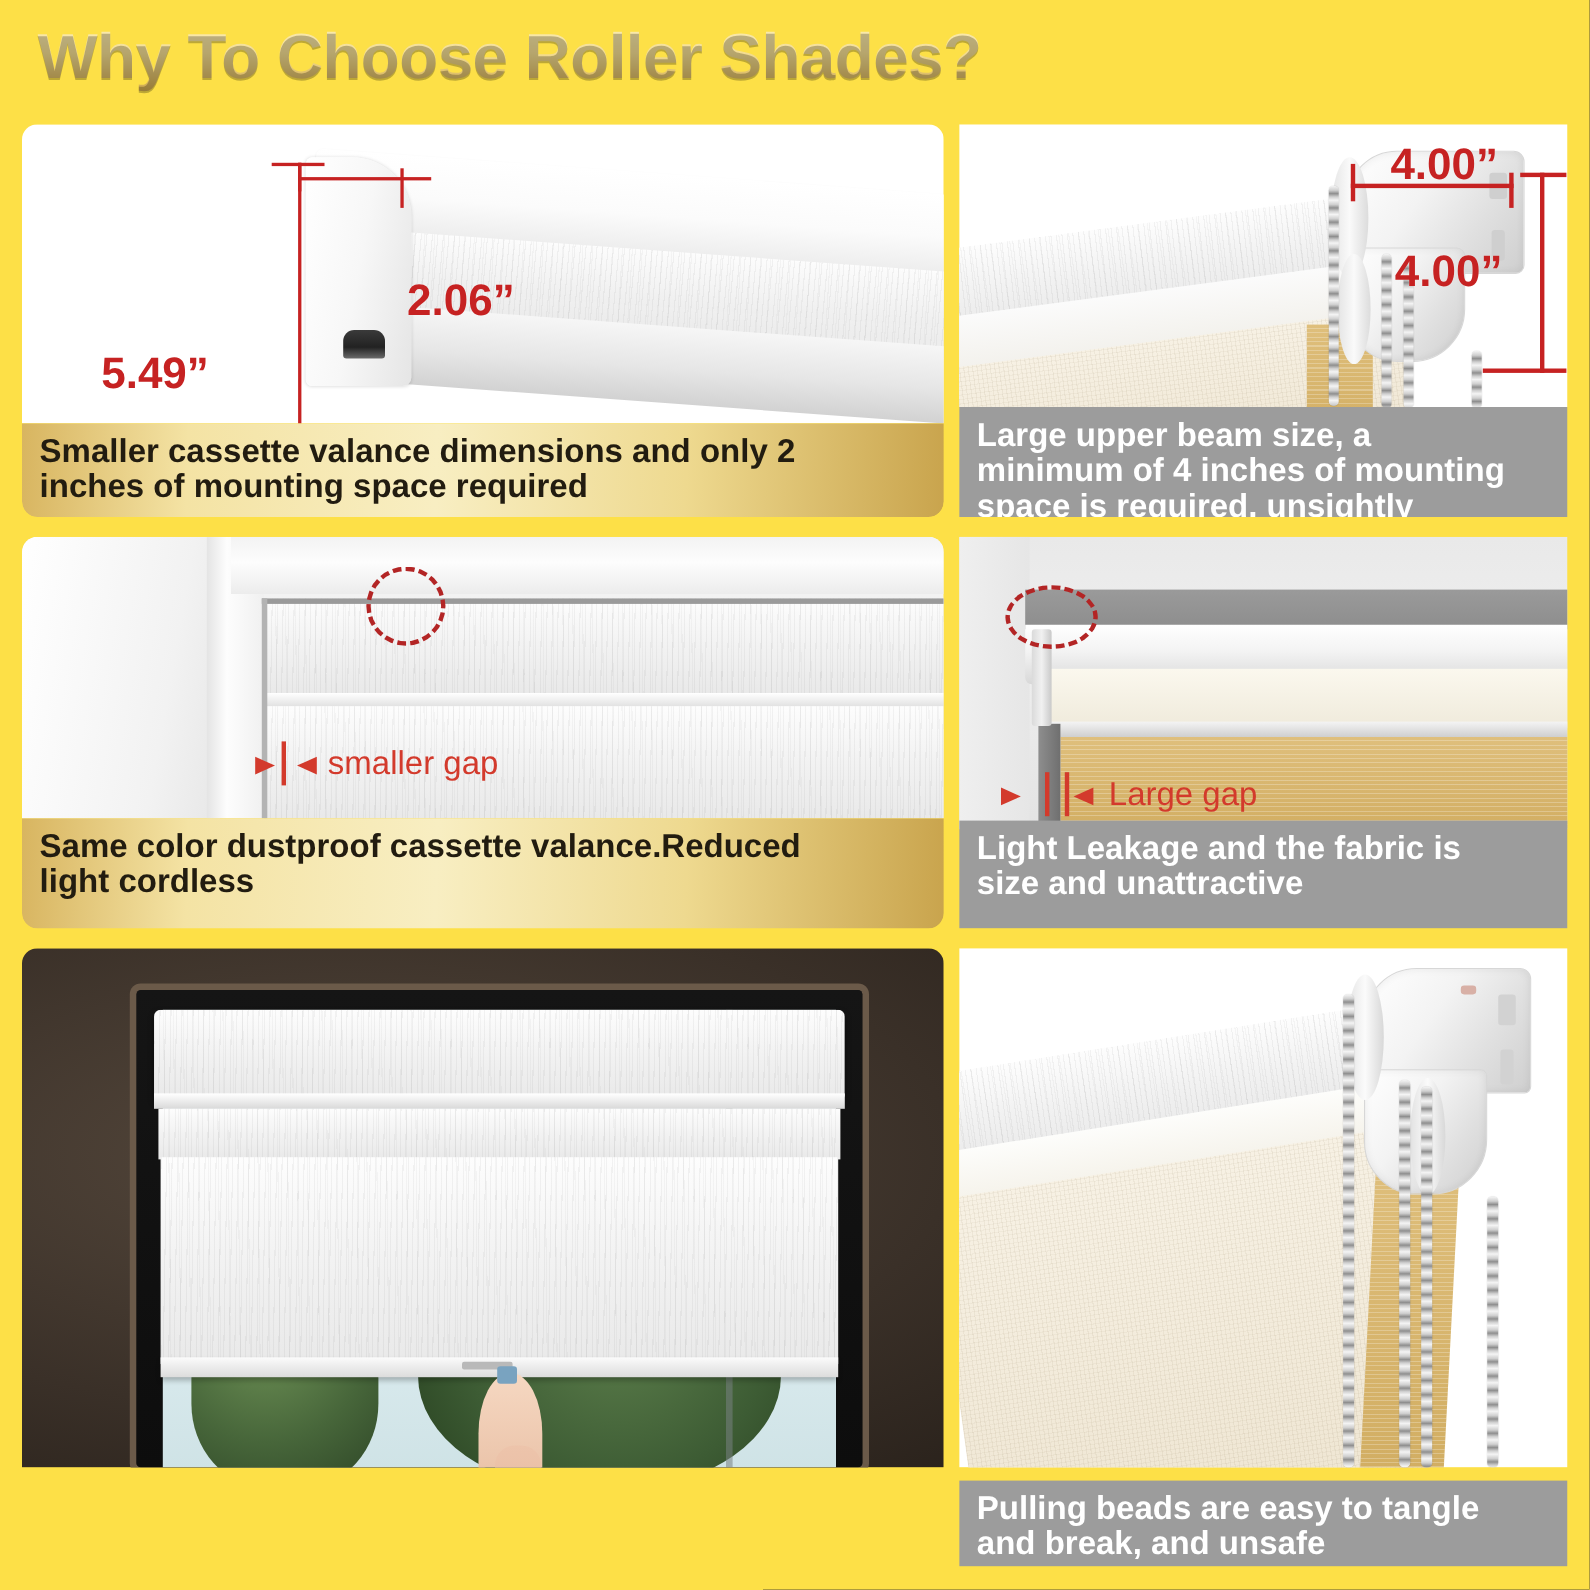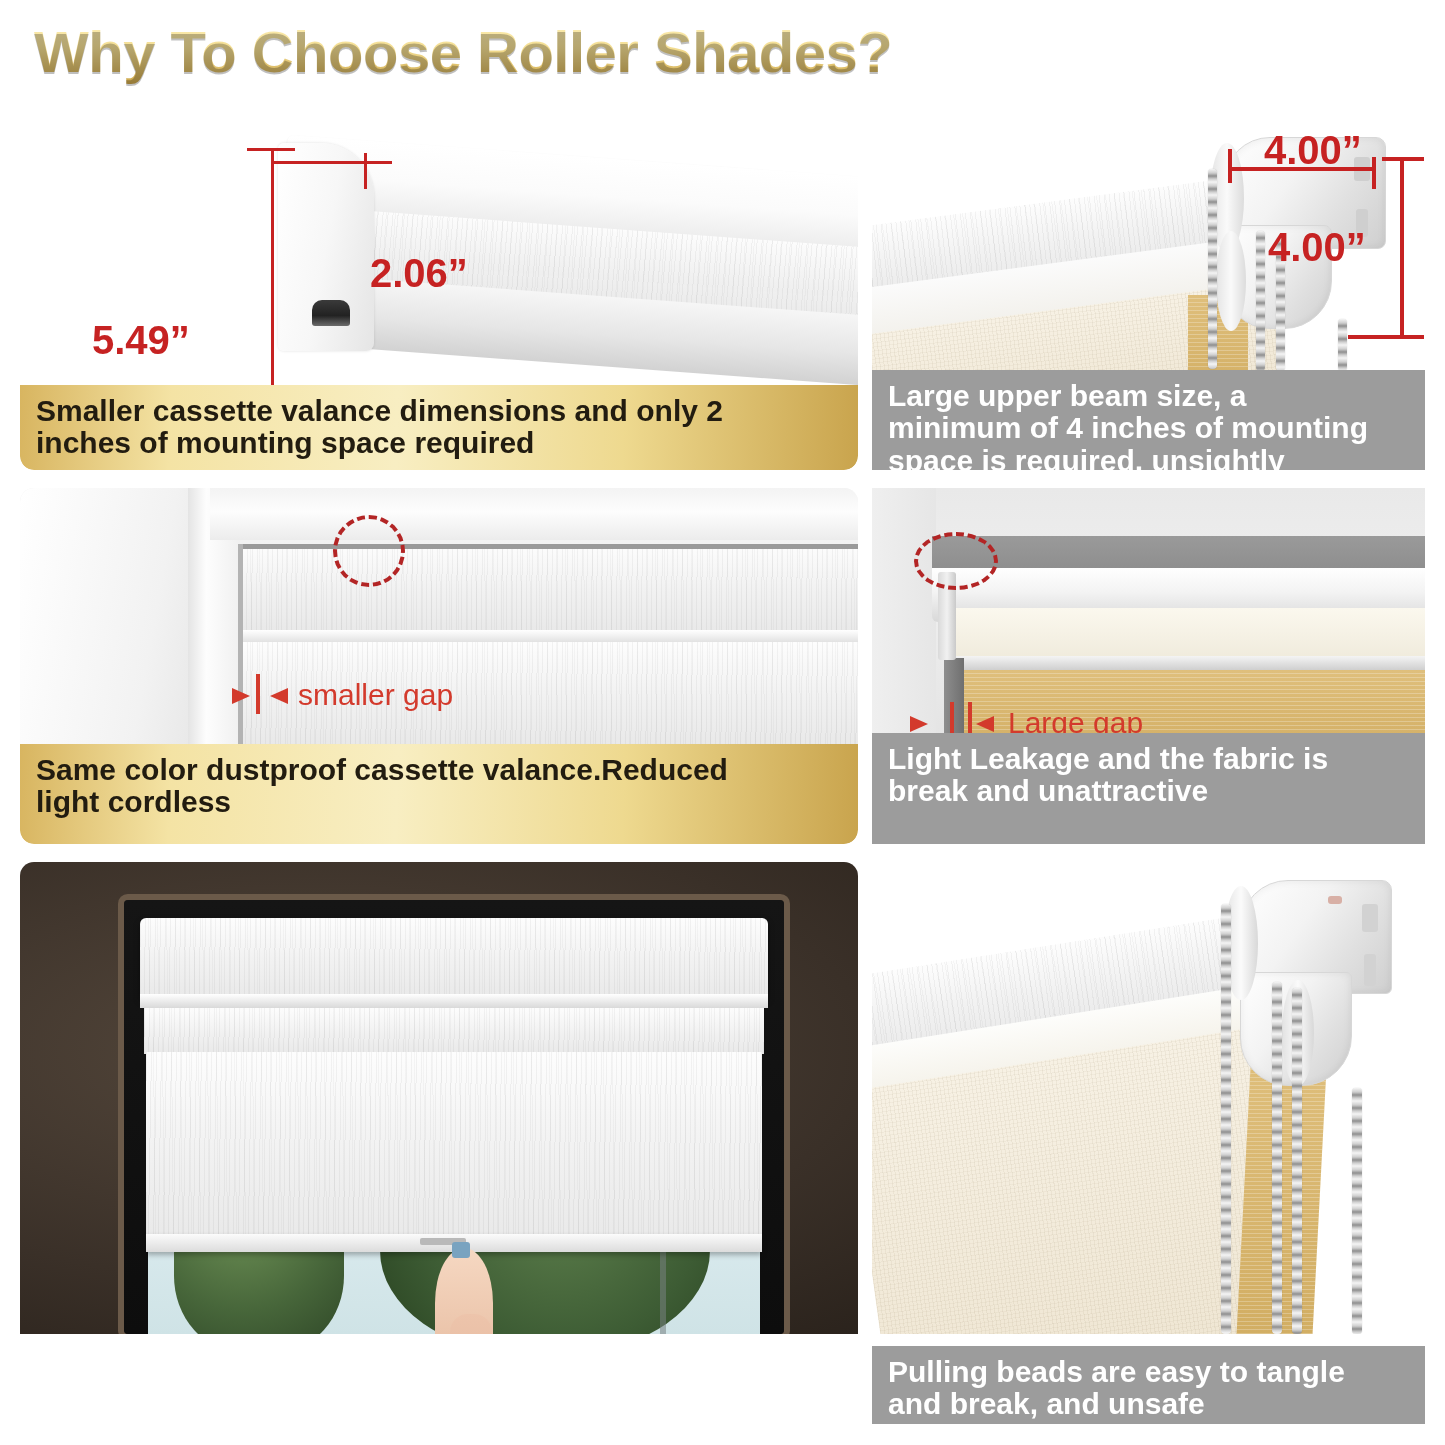--- a/index.html
+++ b/index.html
@@ -2,21 +2,21 @@
 <html><head>
 <meta charset="utf-8">
 <style>
   html,body{margin:0;padding:0;}
   body{
     width:1445px;height:1445px;
     background:#2b2a28;
     font-family:"Liberation Sans", sans-serif;
     overflow:hidden;
   }
-  .page{position:relative;width:1445px;height:1445px;background:#ffffff;}
+  .page{position:relative;width:1445px;height:1445px;background:#fde047;}
 
   
   .title{
     position:absolute;left:34px;top:18px;
     font-size:58px;font-weight:bold;
     letter-spacing:-0.5px;
     color:#f2dd96;
     background:linear-gradient(180deg,#fdf0b8 0%,#f3dd92 45%,#c9a347 100%);
     -webkit-background-clip:text;background-clip:text;
     -webkit-text-fill-color:transparent;
@@ -257,23 +257,23 @@
 
       <div class="dashcircle" style="left:42px;top:44px;width:76px;height:50px;"></div>
 
       <div class="arrowR" style="left:38px;top:228px;"></div>
       <div class="tickv" style="left:78px;top:214px;height:40px;"></div>
       <div class="tickv" style="left:96px;top:214px;height:40px;"></div>
       <div class="arrowL" style="left:104px;top:228px;"></div>
       <div class="gaplabel" style="left:136px;top:218px;">Large gap</div>
     </div>
 
-    <div class="cap gray" style="height:111px;">
+    <div class="cap gray" style="height:98px;">
       <span class="ln">Light Leakage and the fabric is</span>
-      <span class="ln">break and unattractive</span>
+      <span class="ln">size and unattractive</span>
     </div>
   </div>
 
   <div class="panel left" style="left:20px;top:862px;width:838px;height:562px;">
     <div class="photo" style="height:472px;">
       <div class="room"></div>
 
       <div class="winframe" style="left:104px;top:38px;width:660px;height:434px;border-radius:4px;"></div>
 
       <div class="sky" style="left:128px;top:56px;width:612px;height:416px;"></div>

